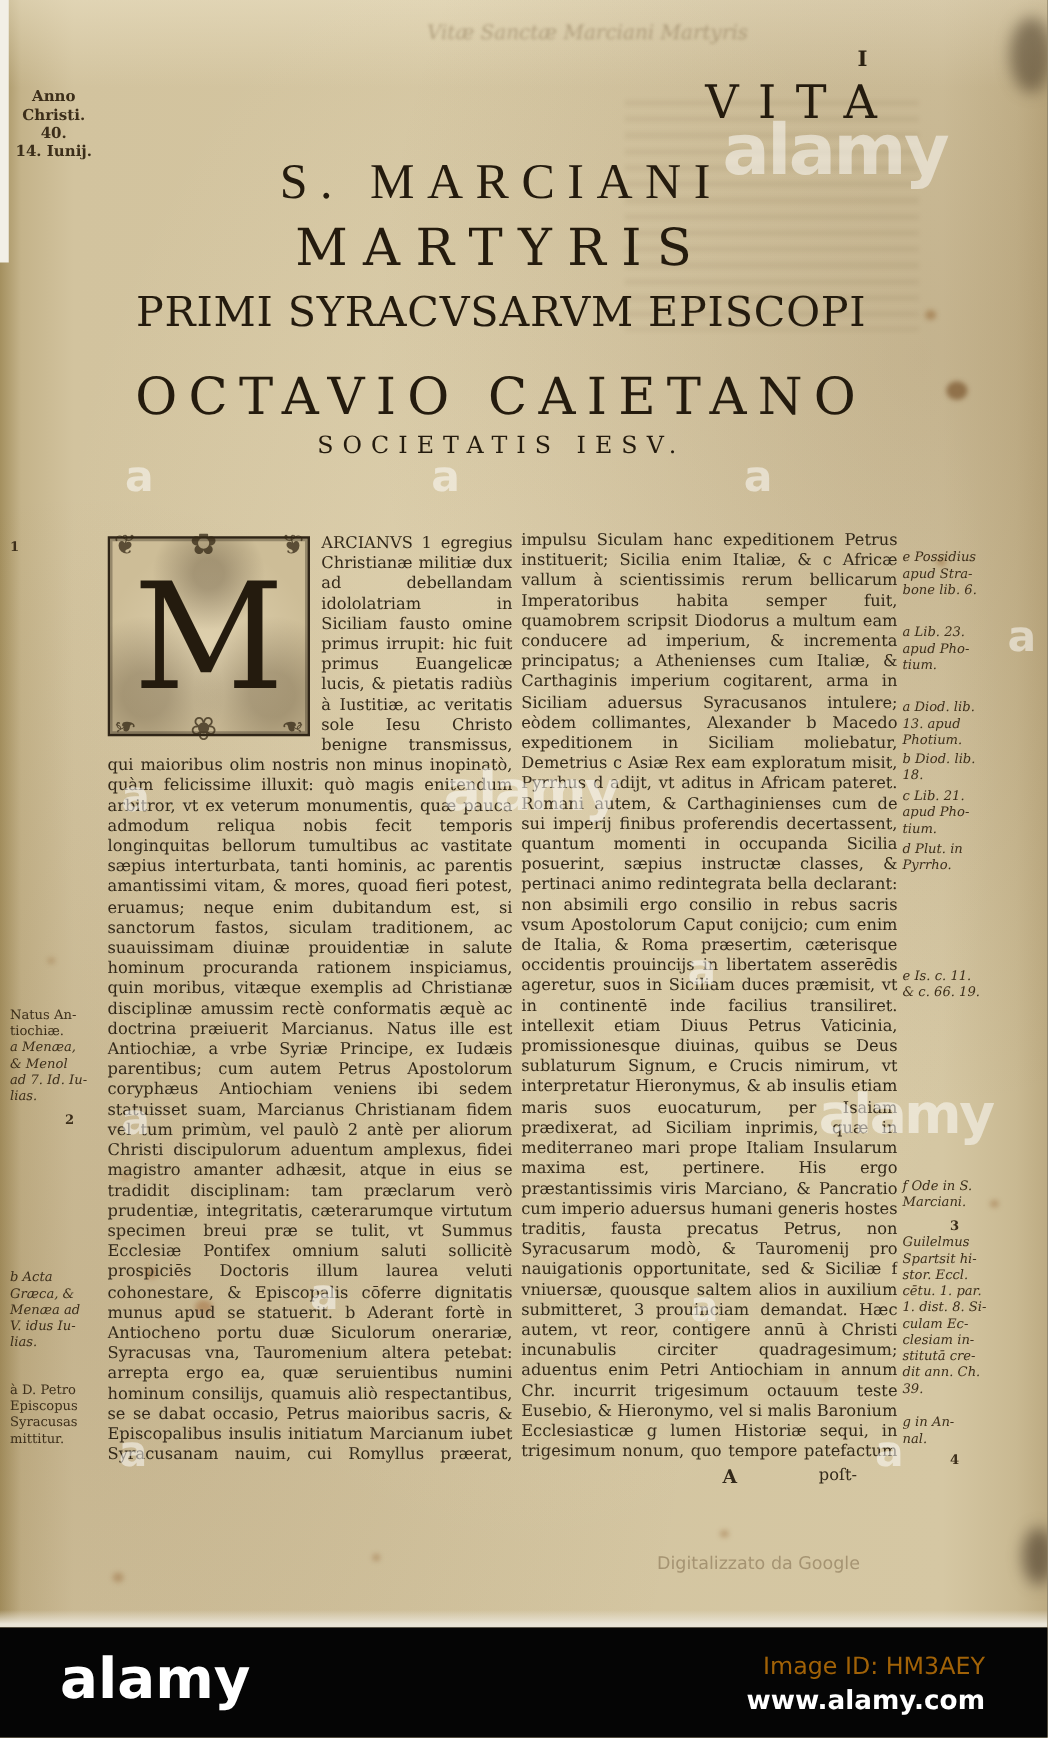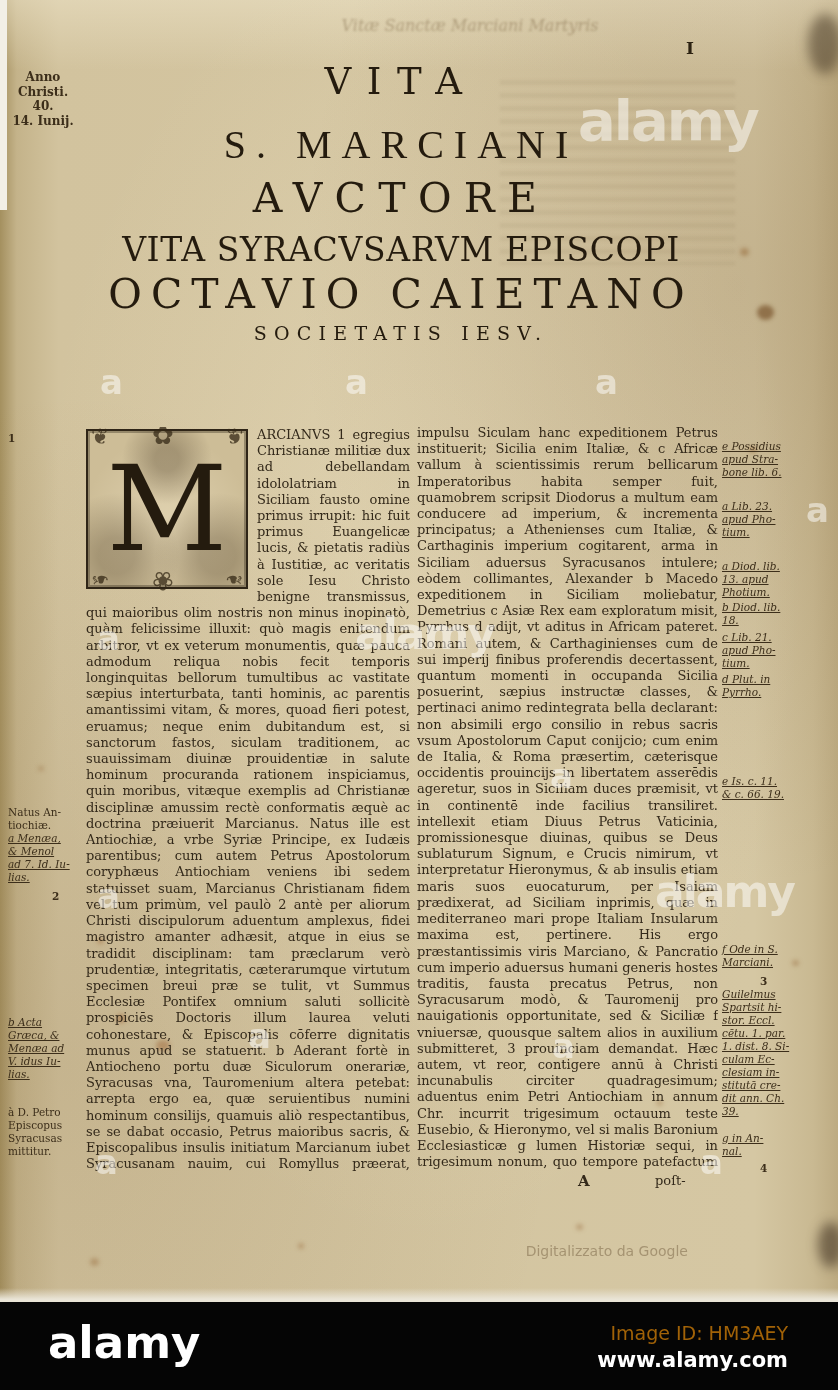--- a/index.html
+++ b/index.html
@@ -22,26 +22,26 @@
 
   .foxing{position:absolute;border-radius:50%;filter:blur(2px);}
 
   .showthrough{position:absolute;color:rgba(110,88,52,.38);filter:blur(1.2px);font-style:italic;}
   .bleed-block{position:absolute;opacity:.5;filter:blur(1.5px);
     background:repeating-linear-gradient(180deg, rgba(105,85,52,.16) 0 5px, rgba(105,85,52,0) 5px 13px);}
 
   
   .head-wrap{position:absolute;left:85px;top:40px;width:632px;text-align:center;color:#241b0e;}
   .pagenum{position:absolute;left:686px;top:38px;font-size:17px;font-weight:bold;color:#2c2212;}
-  .h-vita{font-size:37px;letter-spacing:.42em;margin-top:20px;}
+  .h-vita{font-size:37px;letter-spacing:.42em;margin-top:20px;text-align:right;}
   .h-marciani{font-size:40px;letter-spacing:10px;margin-top:18px;white-space:nowrap;font-family:Liberation Serif, serif;}
   .h-martyris{font-size:41px;letter-spacing:.30em;margin-top:6px;}
   .h-primi{font-size:33px;letter-spacing:.02em;margin-top:8px;white-space:nowrap;}
   .h-auctore{font-size:20px;font-style:italic;letter-spacing:.55em;margin-top:15px;}
-  .h-octavio{font-size:41px;letter-spacing:9px;margin-top:1px;white-space:nowrap;}
+  .h-octavio{font-size:41px;letter-spacing:9px;margin-top:24px;white-space:nowrap;}
   .h-societatis{font-size:19px;letter-spacing:.38em;margin-top:4px;}
 
   
   .col{position:absolute;font-size:13px;line-height:16.2px;text-align:justify;overflow:hidden;color:#33291a;}
   .col-left{left:86px;top:427px;width:324px;height:745px;}
   .col-right{left:417px;top:425px;width:301px;height:744px;}
 
   .dropcap-box{float:left;width:158px;height:156px;margin:2px 9px 2px 0;border:2px solid #2f2517;
     box-shadow:inset 0 0 0 2px rgba(47,37,23,.35);position:relative;
     background:
@@ -54,21 +54,21 @@
   .orn{position:absolute;font-size:22px;color:rgba(52,40,22,.75);}
   .orn.tl{left:3px;top:-2px;} .orn.tr{right:3px;top:-2px;transform:scaleX(-1);}
   .orn.bl{left:3px;bottom:0;transform:scaleY(-1);} .orn.br{right:3px;bottom:0;transform:scale(-1,-1);}
   .orn.tc{left:64px;top:-4px;font-size:26px;} .orn.bc{left:64px;bottom:-2px;font-size:26px;transform:scaleY(-1);}
 
   .sigmark{position:absolute;left:578px;top:1172px;font-size:15px;font-weight:bold;color:#33291a;}
   .catchword{position:absolute;left:655px;top:1173px;font-size:13px;color:#33291a;}
 
   
   .mnote{position:absolute;font-size:10.5px;line-height:13px;color:#3c2e1a;white-space:pre-line;}
-  .mnote.it{font-style:italic;text-decoration:underline;}
+  .mnote.it{font-style:italic;}
   .mleft{left:8px;width:72px;}
   .mright{left:722px;width:84px;}
   .anno{font-size:12px;font-weight:bold;line-height:14.5px;text-align:center;width:66px;}
 
   
   .wm{position:absolute;color:rgba(255,255,255,.5);font-family:"DejaVu Sans",sans-serif;font-weight:bold;pointer-events:none;}
   .wm-word{font-size:56px;letter-spacing:-2px;}
   .wm-word.med{font-size:44px;}
   .wm-a{font-size:34px;}
 
@@ -106,22 +106,22 @@
     <div class="foxing" style="left:90px;top:1258px;width:9px;height:8px;background:rgba(140,90,40,.35);"></div>
     <div class="foxing" style="left:656px;top:1100px;width:7px;height:6px;background:rgba(140,90,40,.3);"></div>
     <div class="foxing" style="left:38px;top:766px;width:6px;height:5px;background:rgba(140,90,40,.3);"></div>
     <div class="foxing" style="left:792px;top:960px;width:7px;height:6px;background:rgba(140,90,40,.35);"></div>
 
     <div class="pagenum">I</div>
 
     <div class="head-wrap">
       <div class="h-vita">VITA</div>
       <div class="h-marciani">S. MARCIANI</div>
-      <div class="h-martyris">AVCTORE</div>
-      <div class="h-primi">VITA SYRACVSARVM EPISCOPI</div>
+      <div class="h-martyris">MARTYRIS</div>
+      <div class="h-primi">PRIMI SYRACVSARVM EPISCOPI</div>
       <div class="h-octavio">OCTAVIO CAIETANO</div>
       <div class="h-societatis">SOCIETATIS IESV.</div>
     </div>
 
     <div class="mnote mleft anno" style="top:70px;left:10px;">Anno
 Christi.
 40.
 14. Iunij.</div>
     <div class="mnote mleft" style="top:432px;font-weight:bold;">1</div>
     <div class="mnote mleft" style="top:806px;">Natus An-

